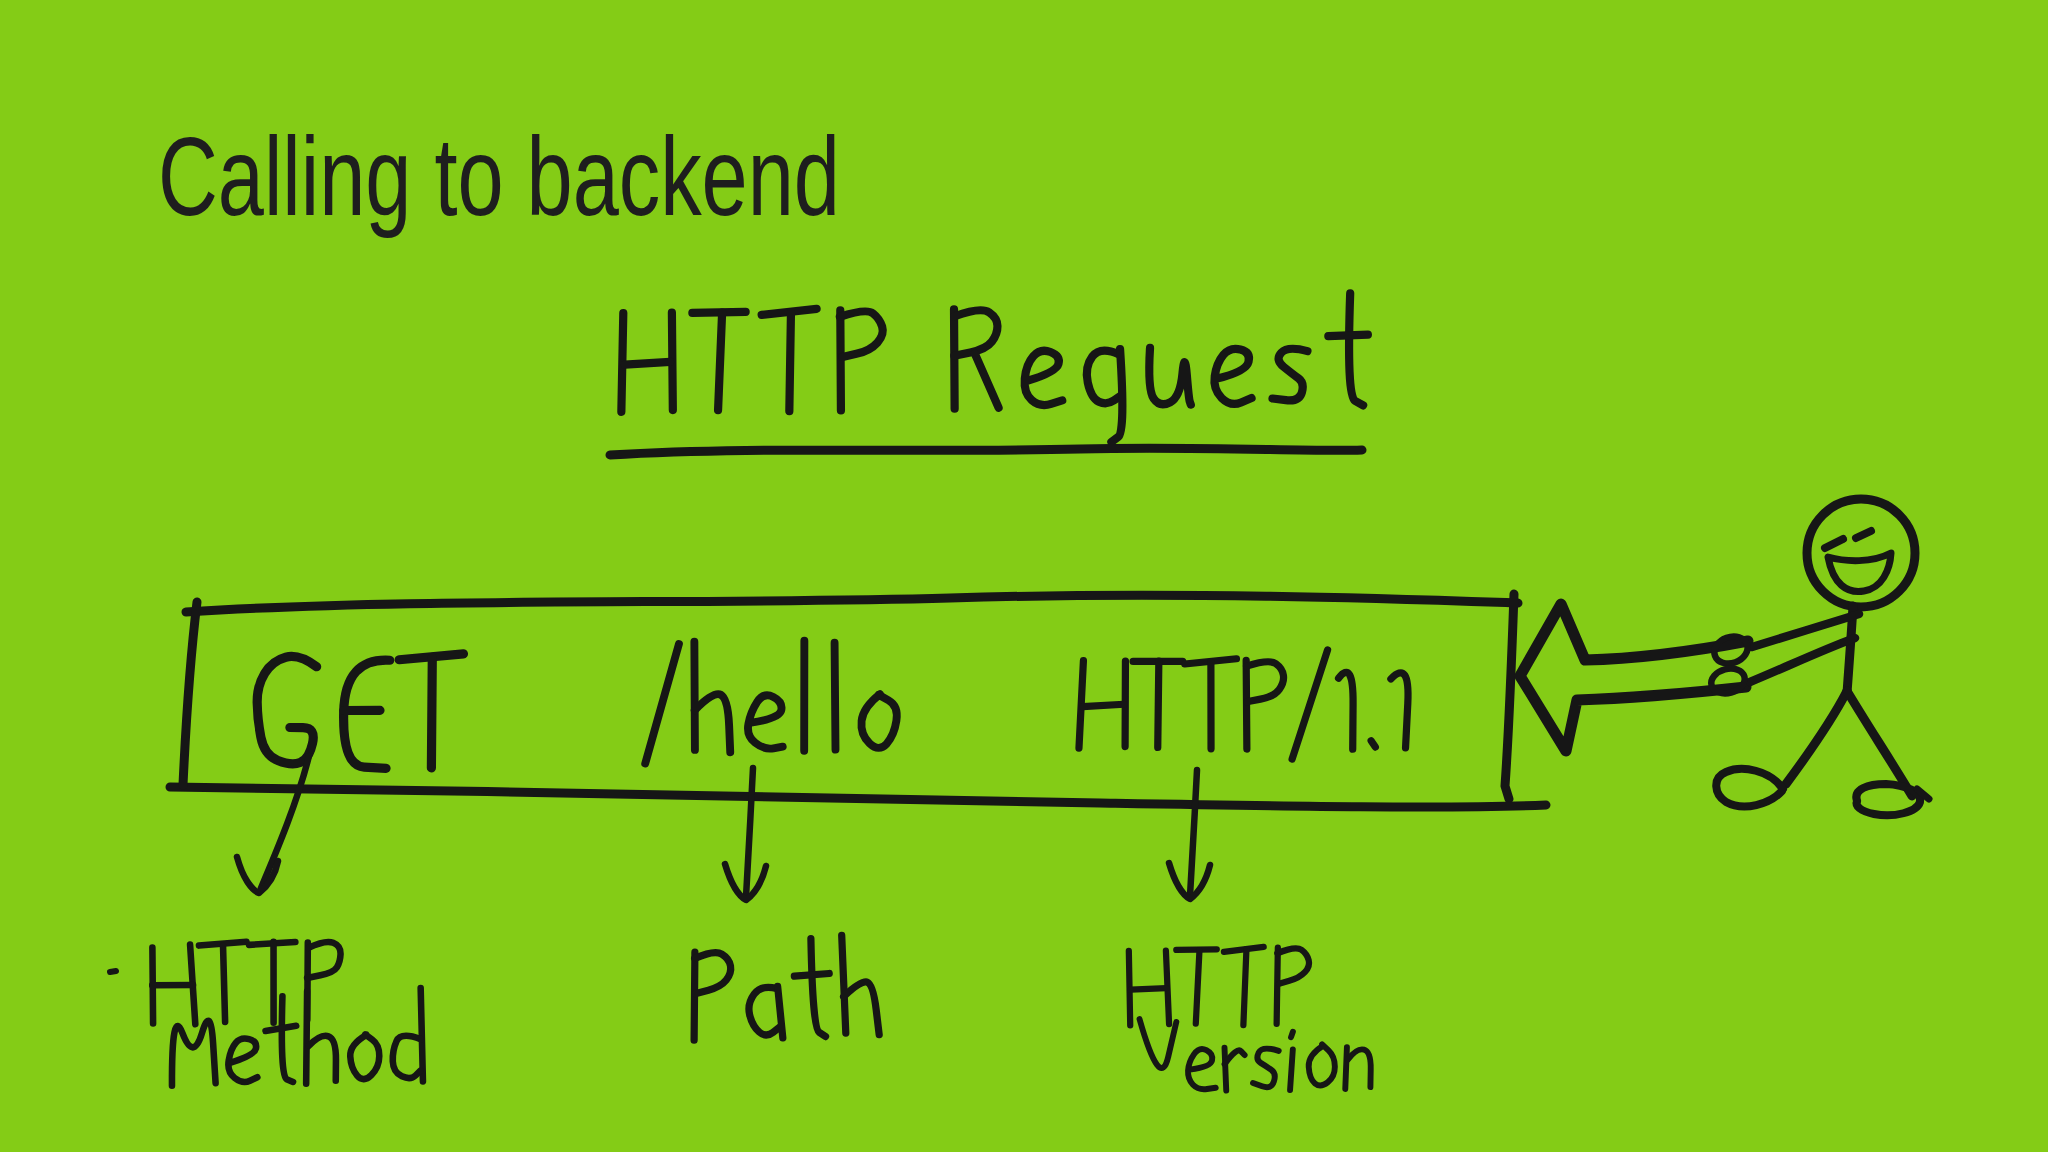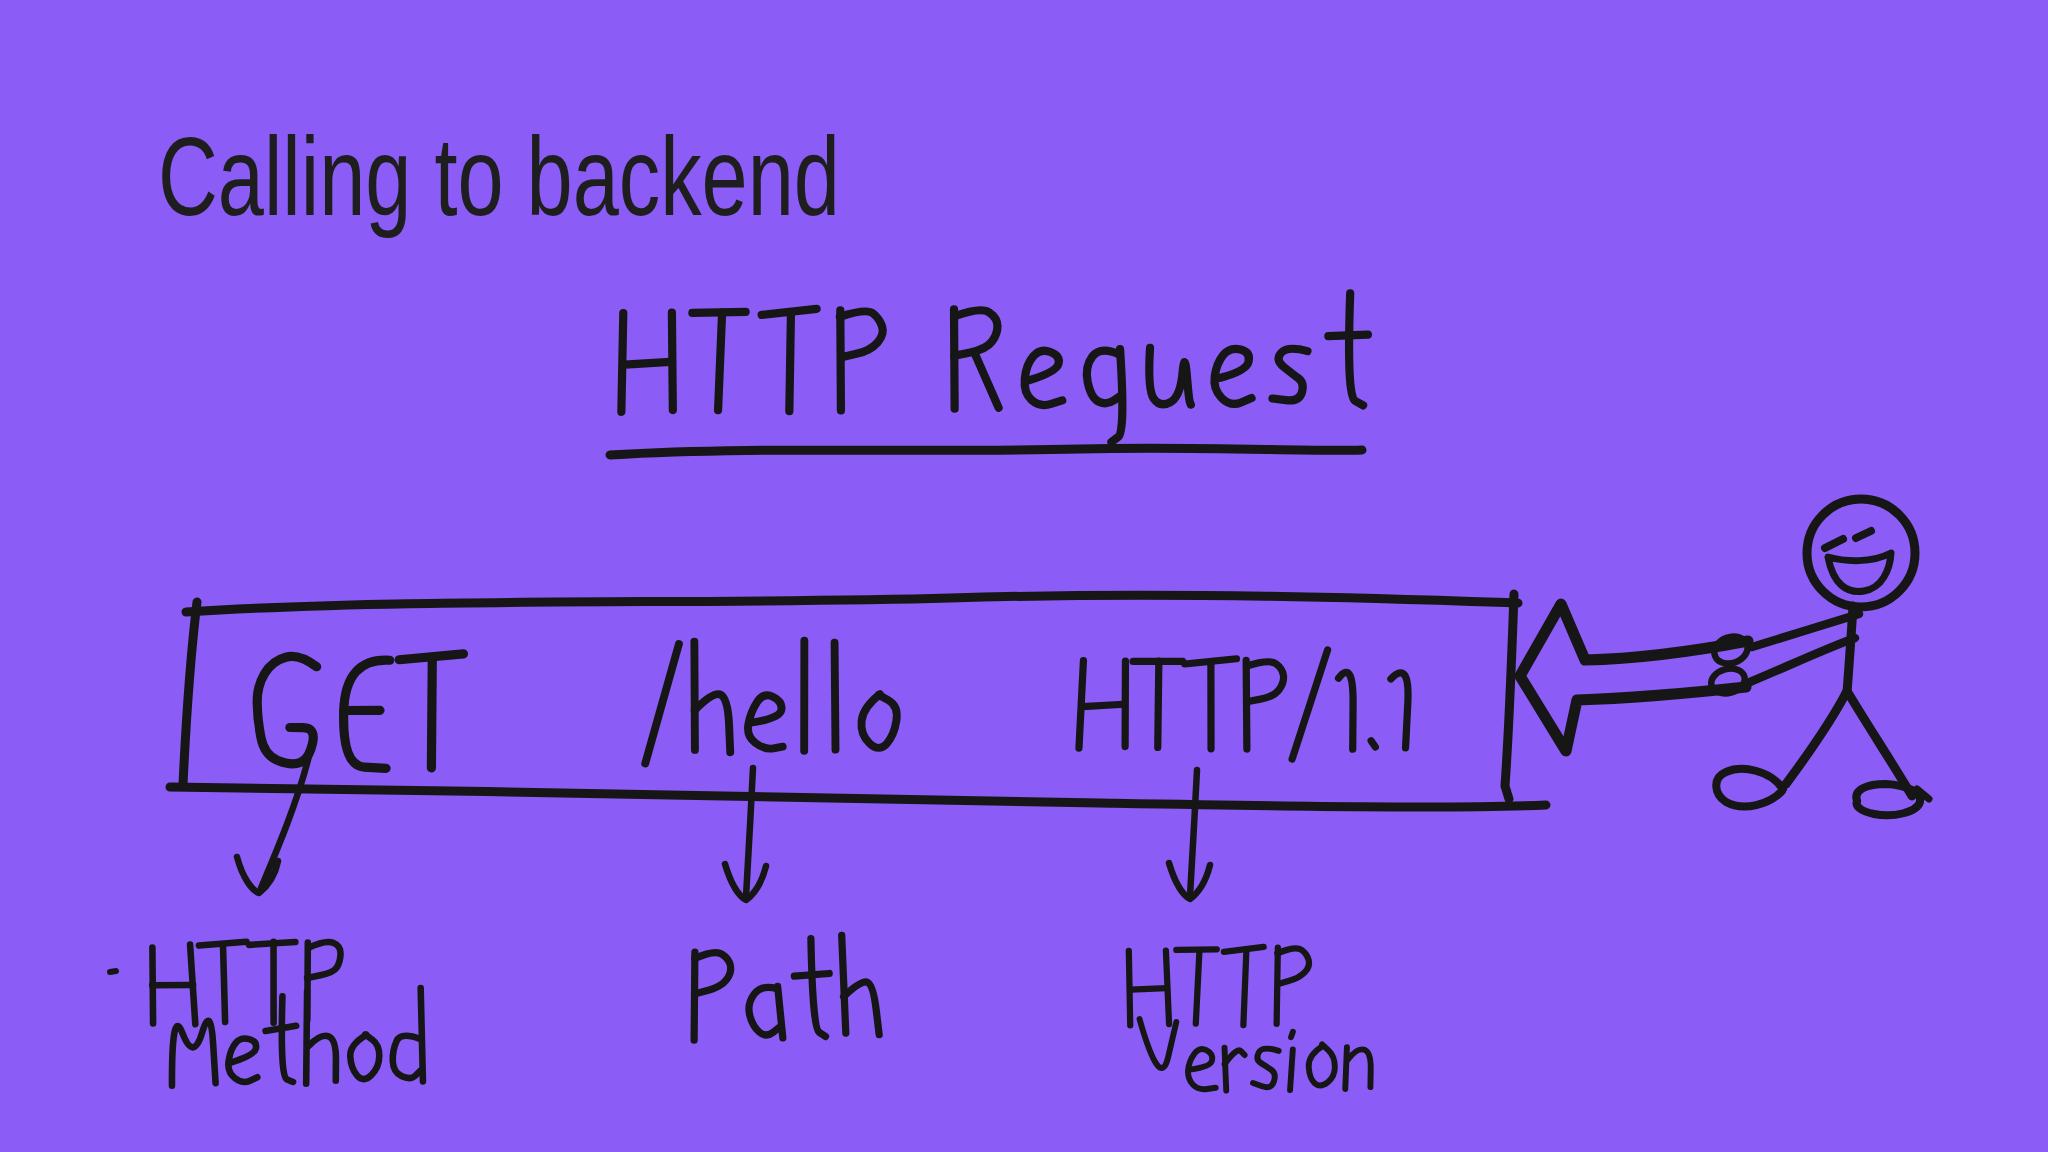--- a/index.html
+++ b/index.html
@@ -1,19 +1,19 @@
 <!DOCTYPE html>
 <html><head>
 <meta charset="utf-8">
 <style>
   html,body{margin:0;padding:0;background:#ffffff;}
   .slide{
     position:relative;
     width:2048px;height:1152px;
-    background:#8b5cf6;
+    background:#84cc16;
     overflow:hidden;
     font-family:"Liberation Sans","DejaVu Sans",sans-serif;
   }
   .title{
     position:absolute;
     left:158px;top:112px;
     margin:0;
     font-size:112px;
     font-weight:400;
     color:#1e1e1e;

